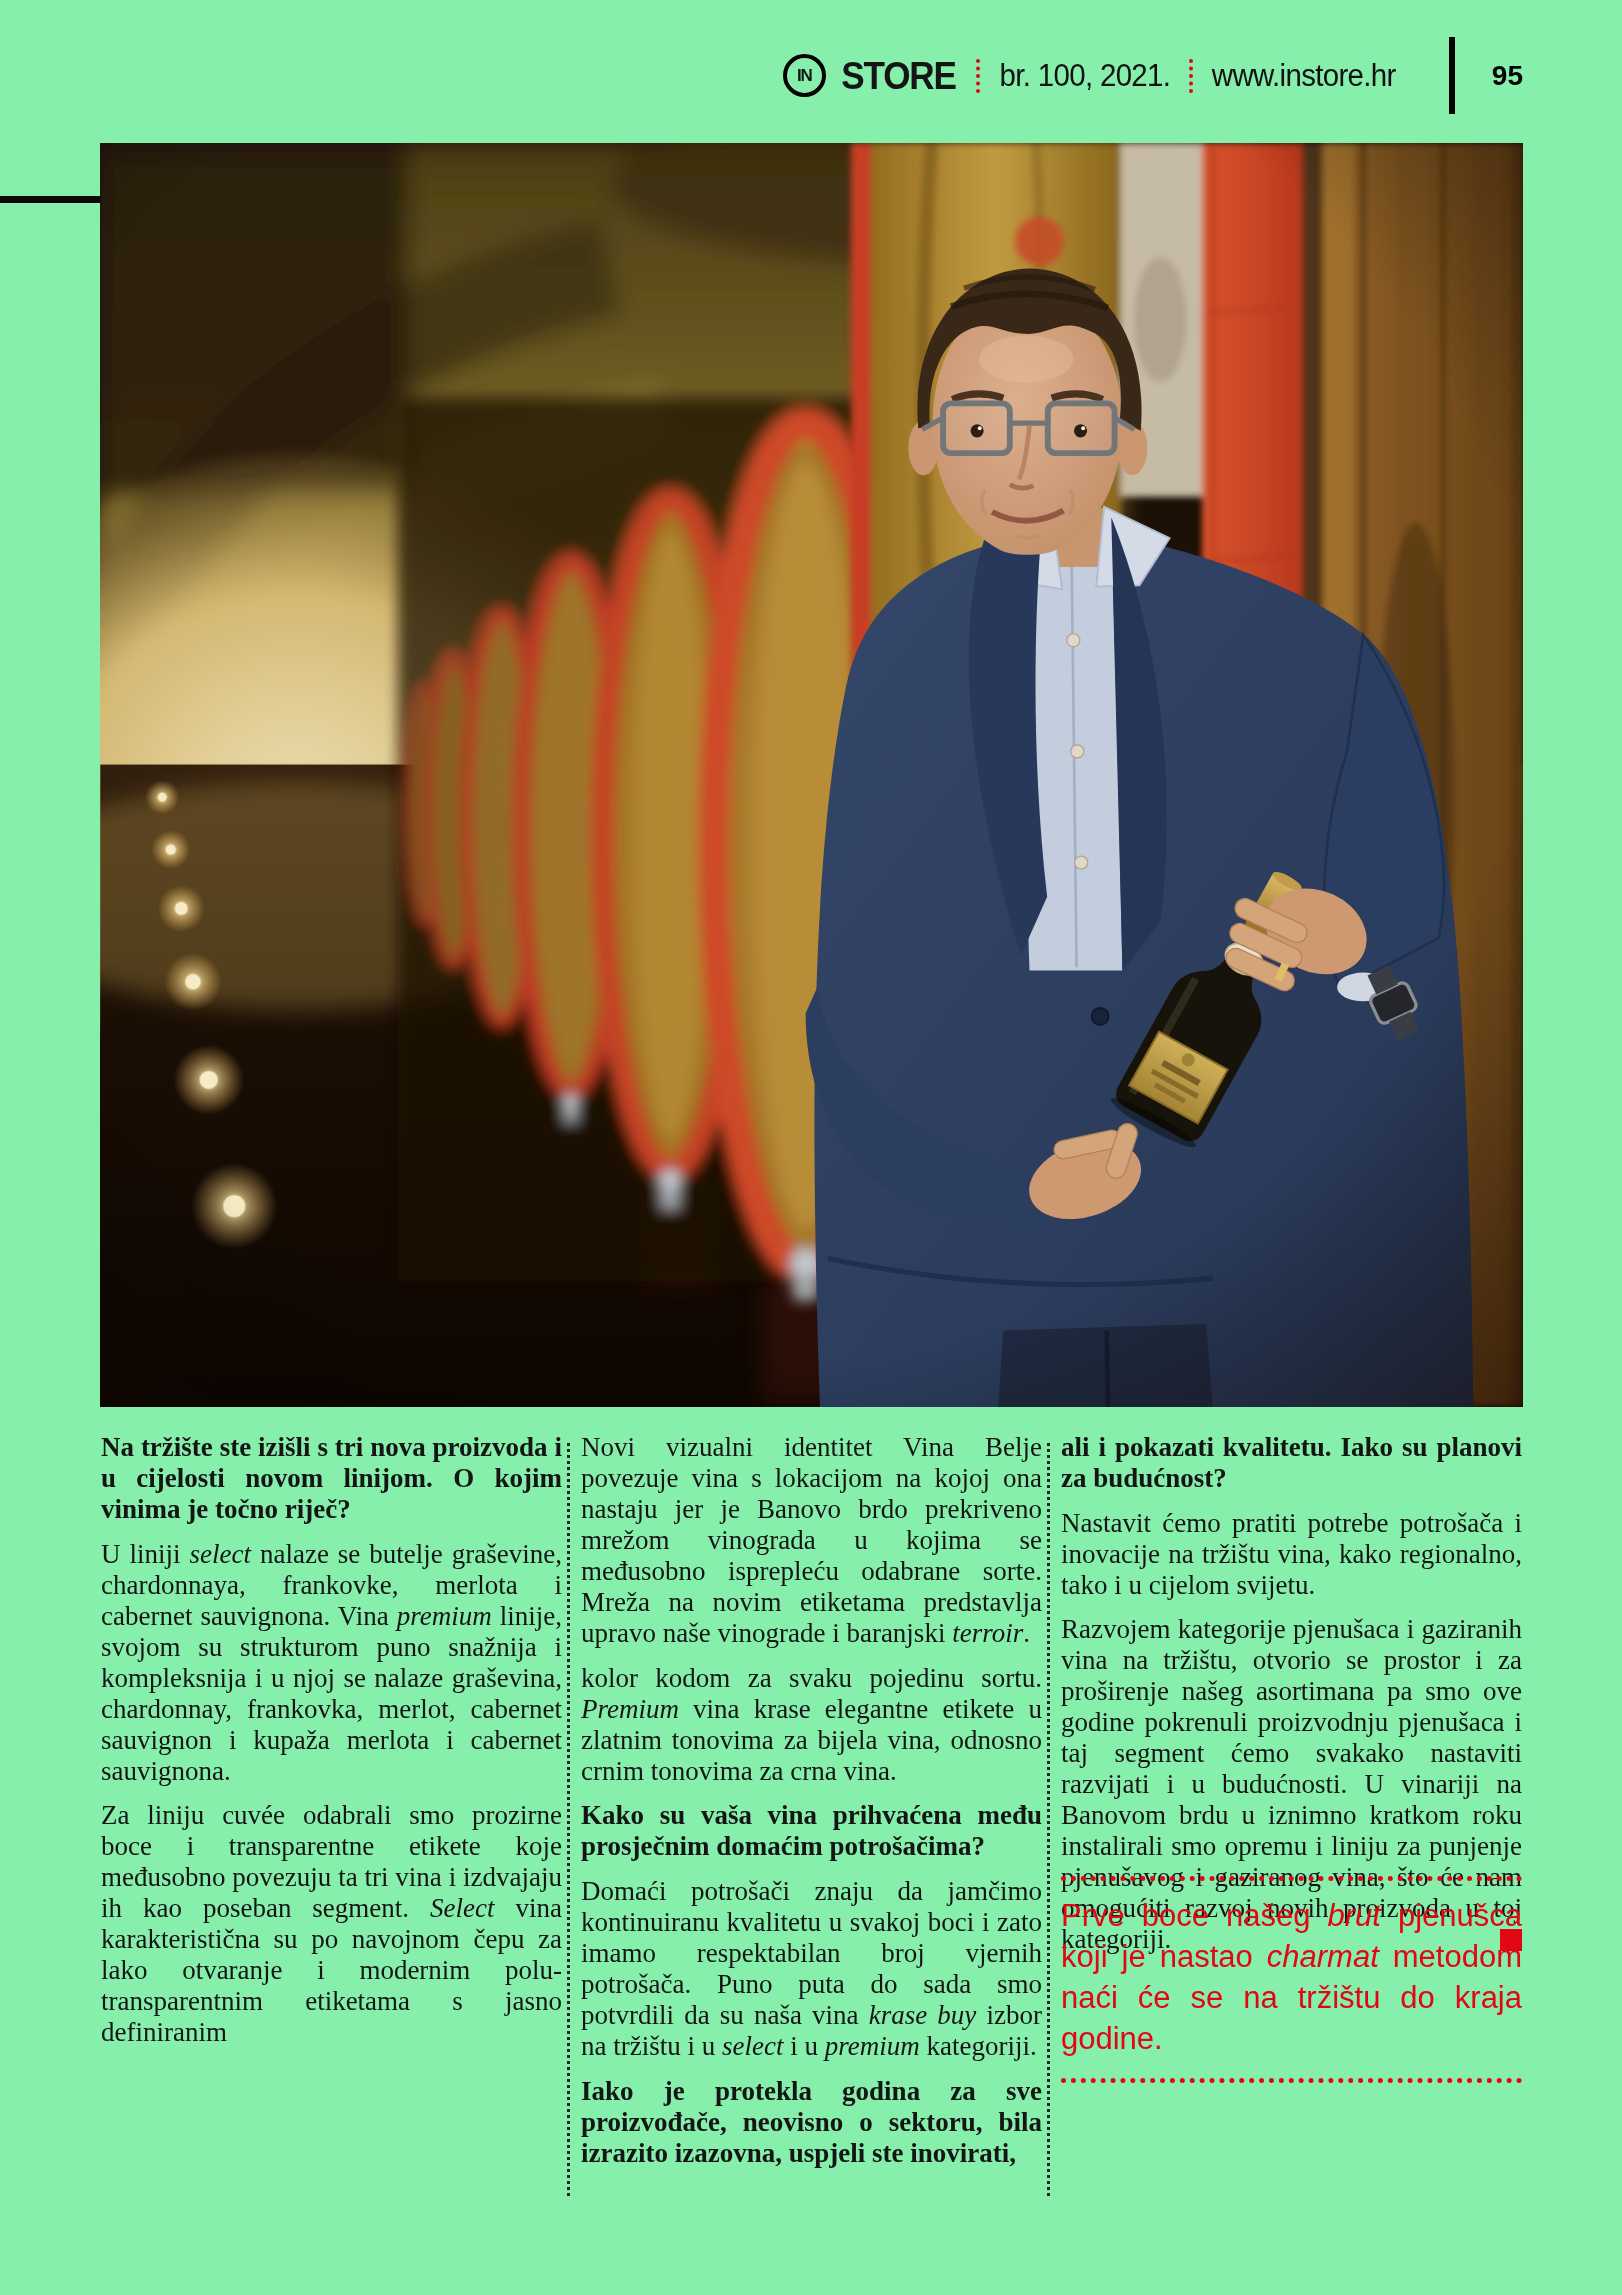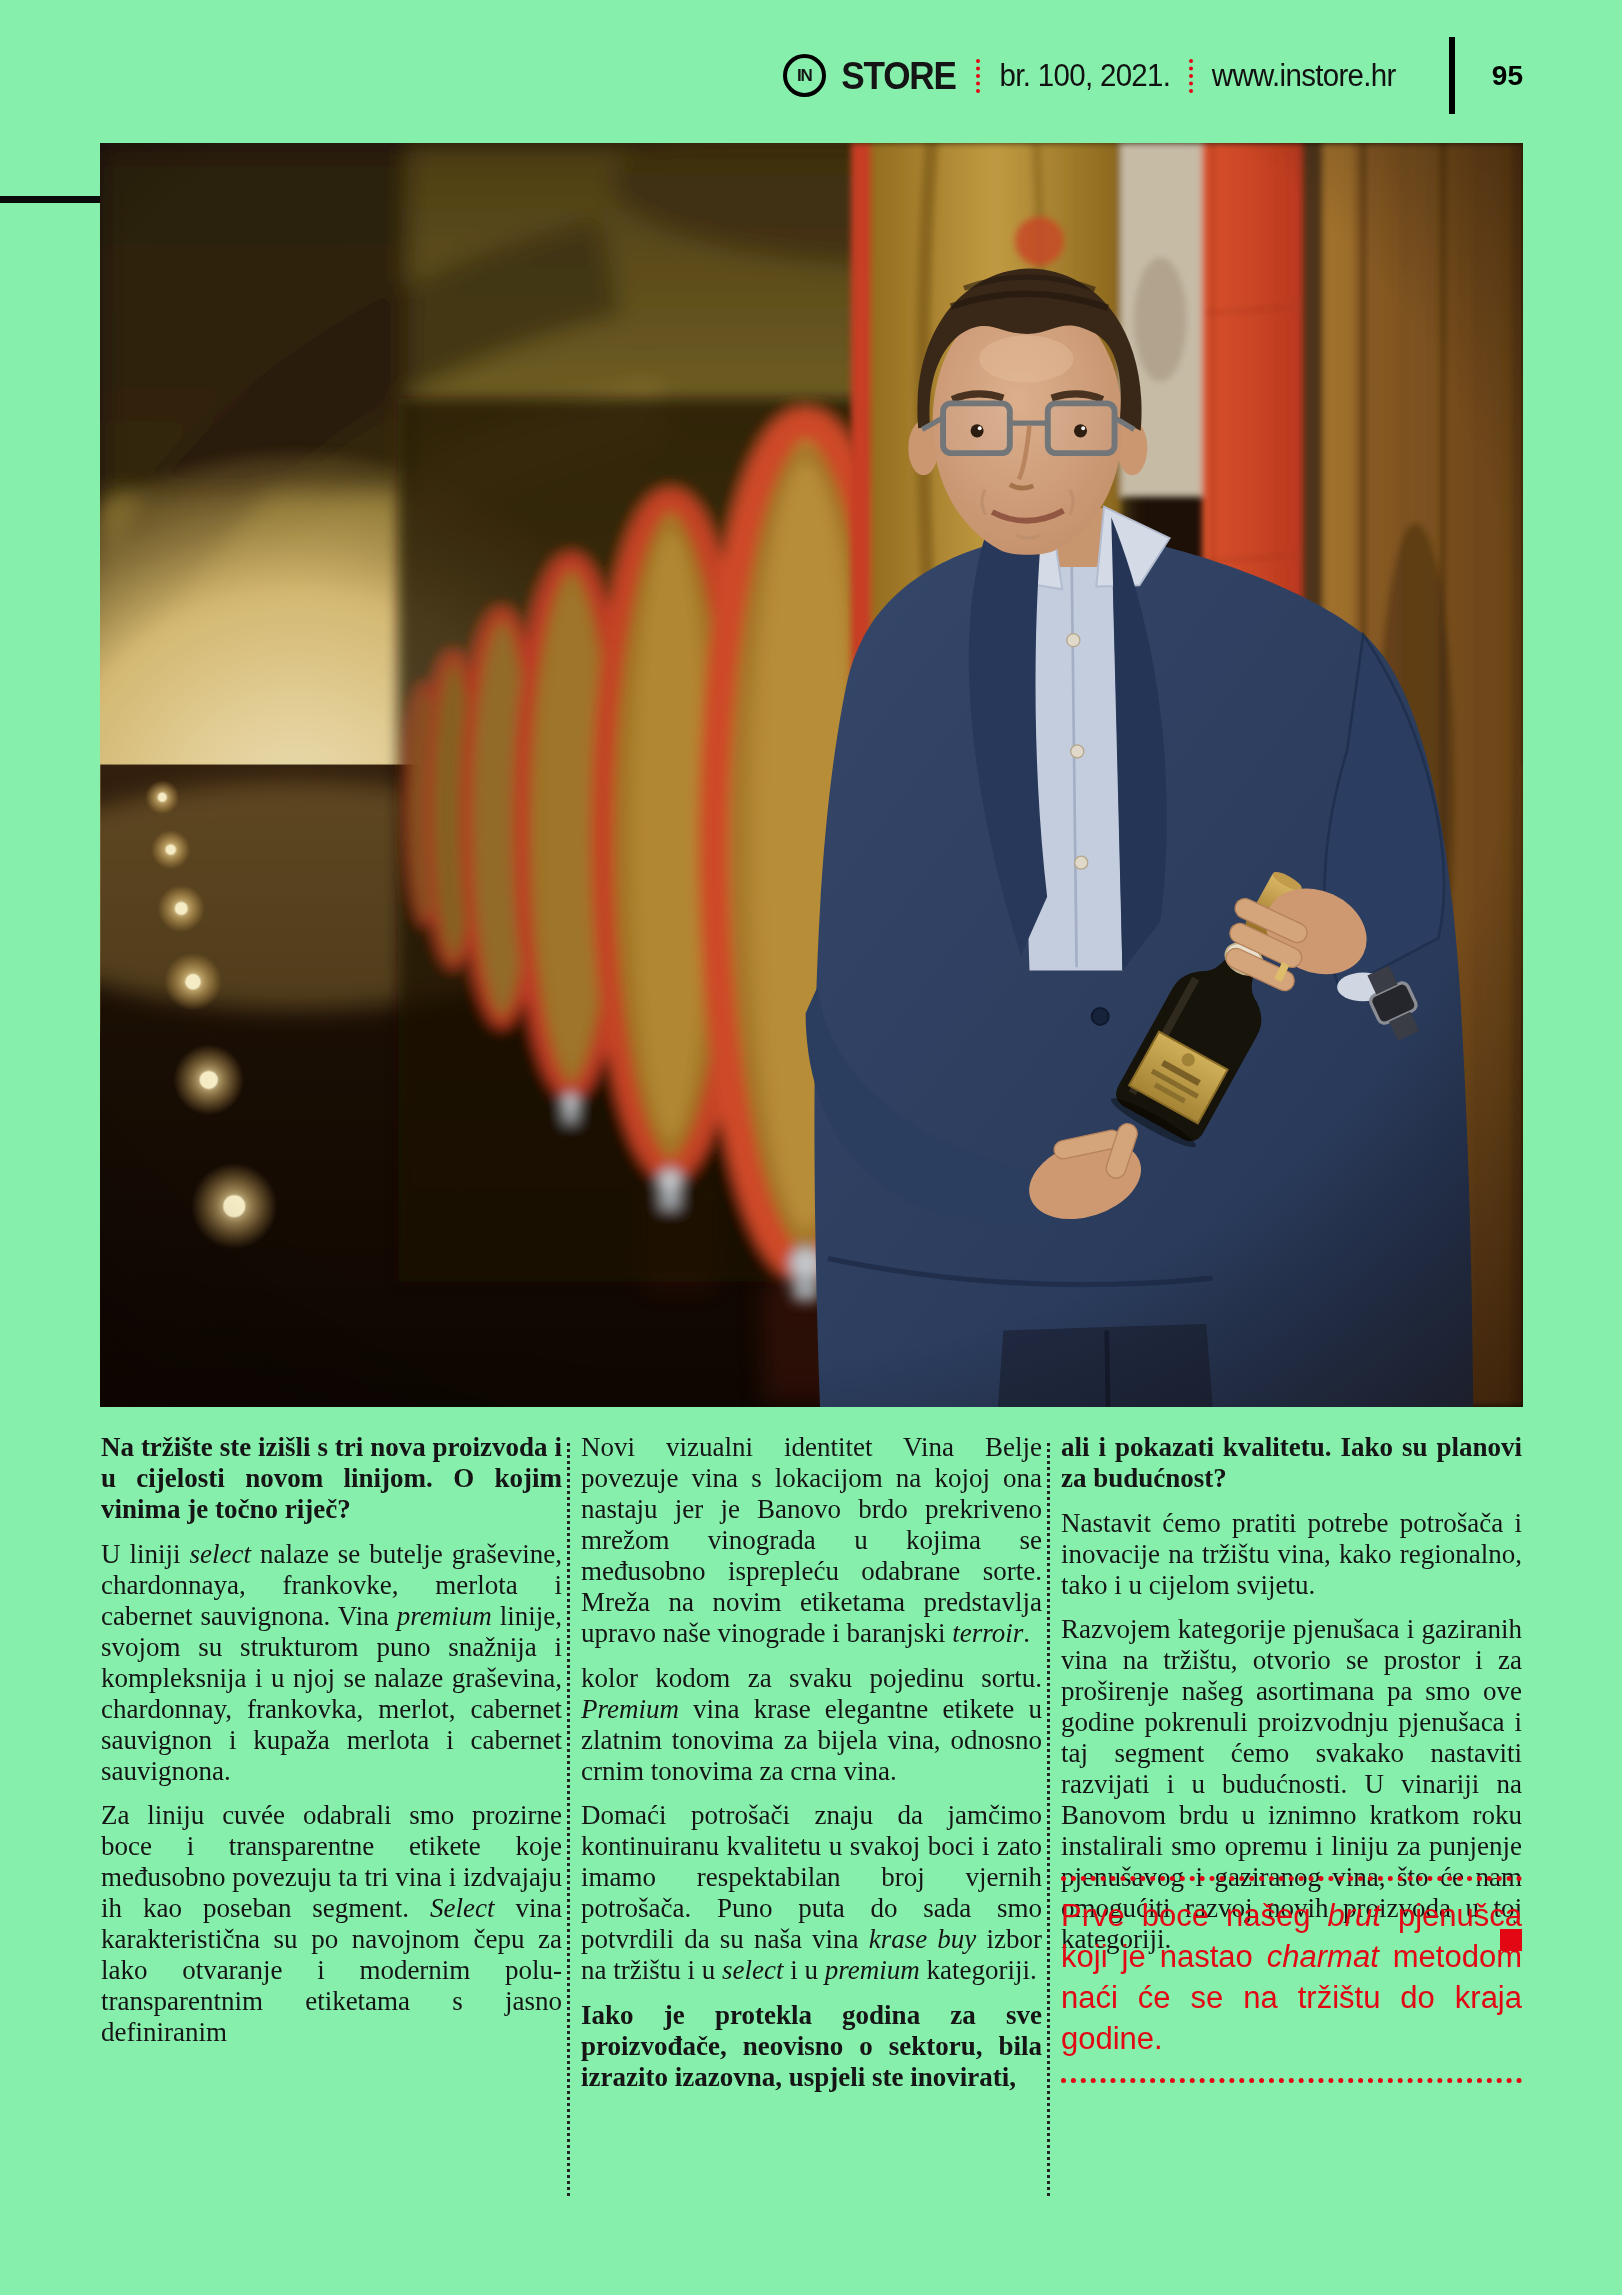--- a/index.html
+++ b/index.html
@@ -346,20 +346,21 @@
     <p class="question">Na tržište ste izišli s tri nova proizvoda i u cijelosti novom linijom. O kojim vinima je točno riječ?</p>
     <p class="answer">U liniji <i>select</i> nalaze se butelje graševine, chardonnaya, frankovke, merlota i cabernet sauvignona. Vina <i>premium</i> linije, svojom su strukturom puno snažnija i kompleksnija i u njoj se nalaze graševina, chardonnay, frankovka, merlot, cabernet sauvignon i kupaža merlota i cabernet sauvignona.</p>
     <p class="answer">Za liniju cuvée odabrali smo prozirne boce i transparentne etikete koje međusobno povezuju ta tri vina i izdvajaju ih kao poseban segment. <i>Select</i> vina karakteristična su po navojnom čepu za lako otvaranje i modernim polu-transparentnim etiketama s jasno definiranim</p>
   </div>
 
   <div class="vdiv" style="left:567px"></div>
 
   <div class="col" style="left:581px">
     <p class="answer">Novi vizualni identitet Vina Belje povezuje vina s lokacijom na kojoj ona nastaju jer je Banovo brdo prekriveno mrežom vinograda u kojima se međusobno isprepleću odabrane sorte. Mreža na novim etiketama predstavlja upravo naše vinograde i baranjski <i>terroir</i>.</p>
     <p class="answer">kolor kodom za svaku pojedinu sortu. <i>Premium</i> vina krase elegantne etikete u zlatnim tonovima za bijela vina, odnosno crnim tonovima za crna vina.</p>
+    <p class="question">Kako su vaša vina prihvaćena među prosječnim domaćim potrošačima?</p>
     <p class="answer">Domaći potrošači znaju da jamčimo kontinuiranu kvalitetu u svakoj boci i zato imamo respektabilan broj vjernih potrošača. Puno puta do sada smo potvrdili da su naša vina <i>krase buy</i> izbor na tržištu i u <i>select</i> i u <i>premium</i> kategoriji.</p>
     <p class="question">Iako je protekla godina za sve proizvođače, neovisno o sektoru, bila izrazito izazovna, uspjeli ste inovirati,</p>
   </div>
 
   <div class="vdiv" style="left:1047px"></div>
 
   <div class="col" style="left:1061px">
     <p class="question">ali i pokazati kvalitetu. Iako su planovi za budućnost?</p>
     <p class="answer">Nastavit ćemo pratiti potrebe potrošača i inovacije na tržištu vina, kako regionalno, tako i u cijelom svijetu.</p>
     <p class="answer">

